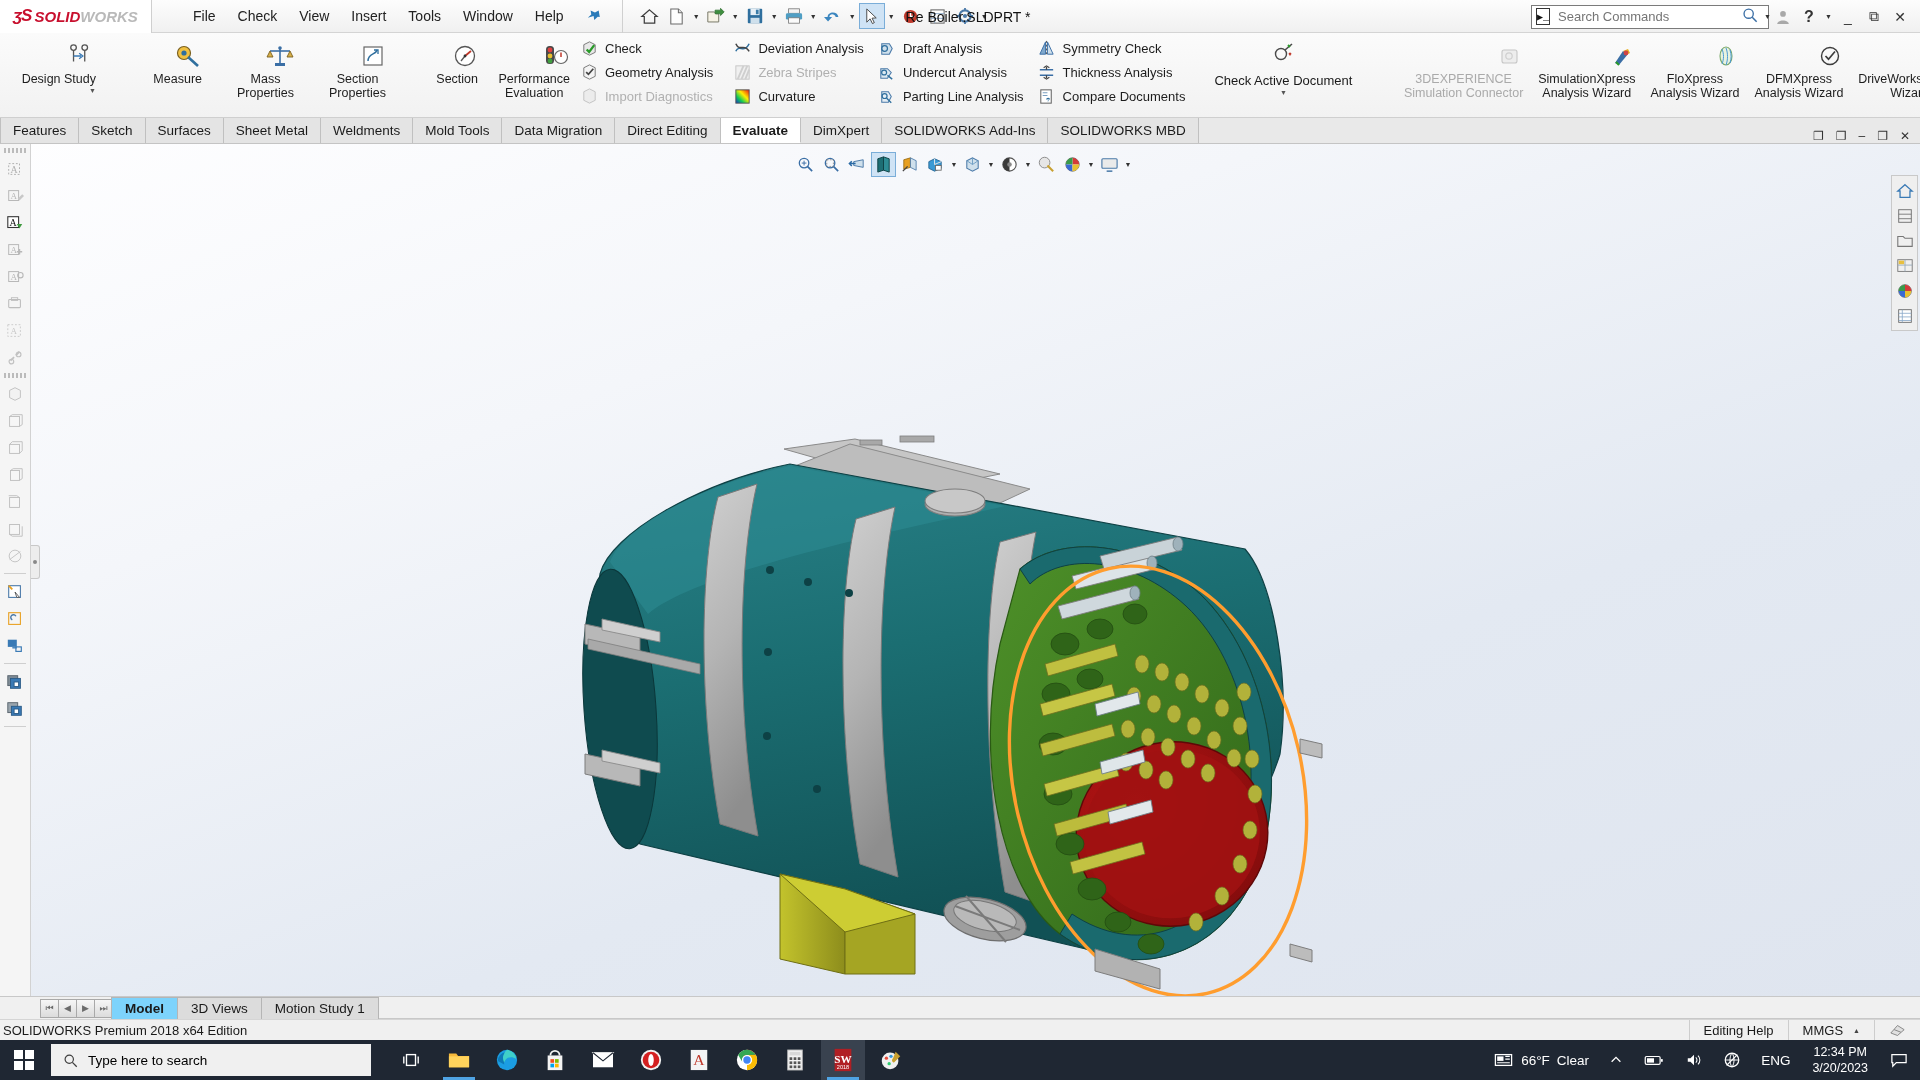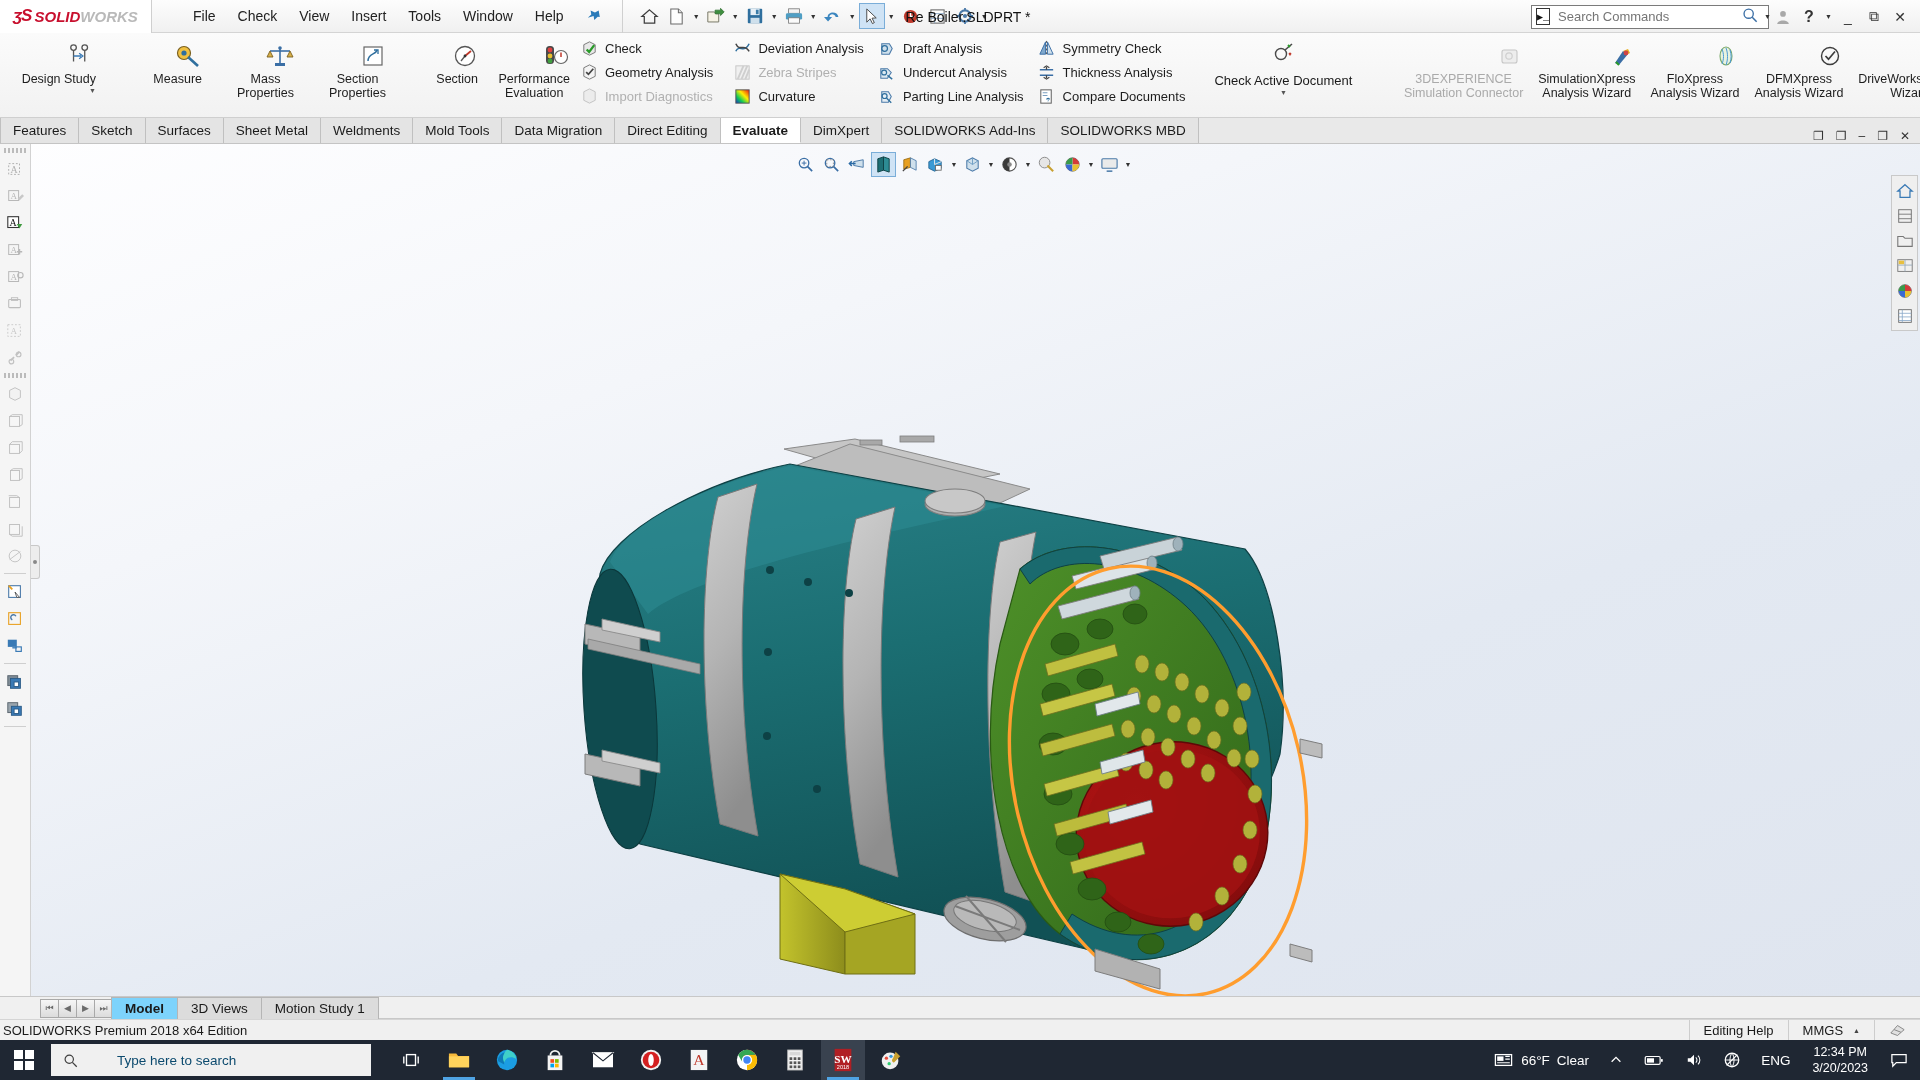--- a/index.html
+++ b/index.html
@@ -198,21 +198,21 @@
   }
   .start-btn { width: 48px; height: 40px; display: flex; align-items: center;
                justify-content: center; cursor: default; }
   .win-logo { display: grid; grid-template-columns: 9px 9px; grid-template-rows: 9px 9px;
               gap: 2px; }
   .win-logo i { background: #fff; display: block; }
   .tb-search {
     width: 320px; height: 32px; background: #f0f0f0; display: flex;
     align-items: center; gap: 10px; padding: 0 12px; margin-left: 3px;
   }
-  .tb-search .lbl { font-size: 13.5px; color: #0c4a6e; margin-left: 29px; }
+  .tb-search .lbl { font-size: 13.5px; color: #000000; }
   .tb-apps { display: flex; align-items: center; margin-left: 18px; gap: 4px; }
   .tb-app { width: 44px; height: 40px; display: flex; align-items: center;
             justify-content: center; position: relative; cursor: default; }
   .tb-app.running::after {
     content:''; position: absolute; bottom: 0; left: 6px; right: 6px;
     height: 3px; background: #4fa3e3;
   }
   .tb-app.active { background: #39424f; }
   .tray { margin-left: auto; display: flex; align-items: center; height: 40px;
           color: #fff; gap: 4px; padding-right: 4px; }

